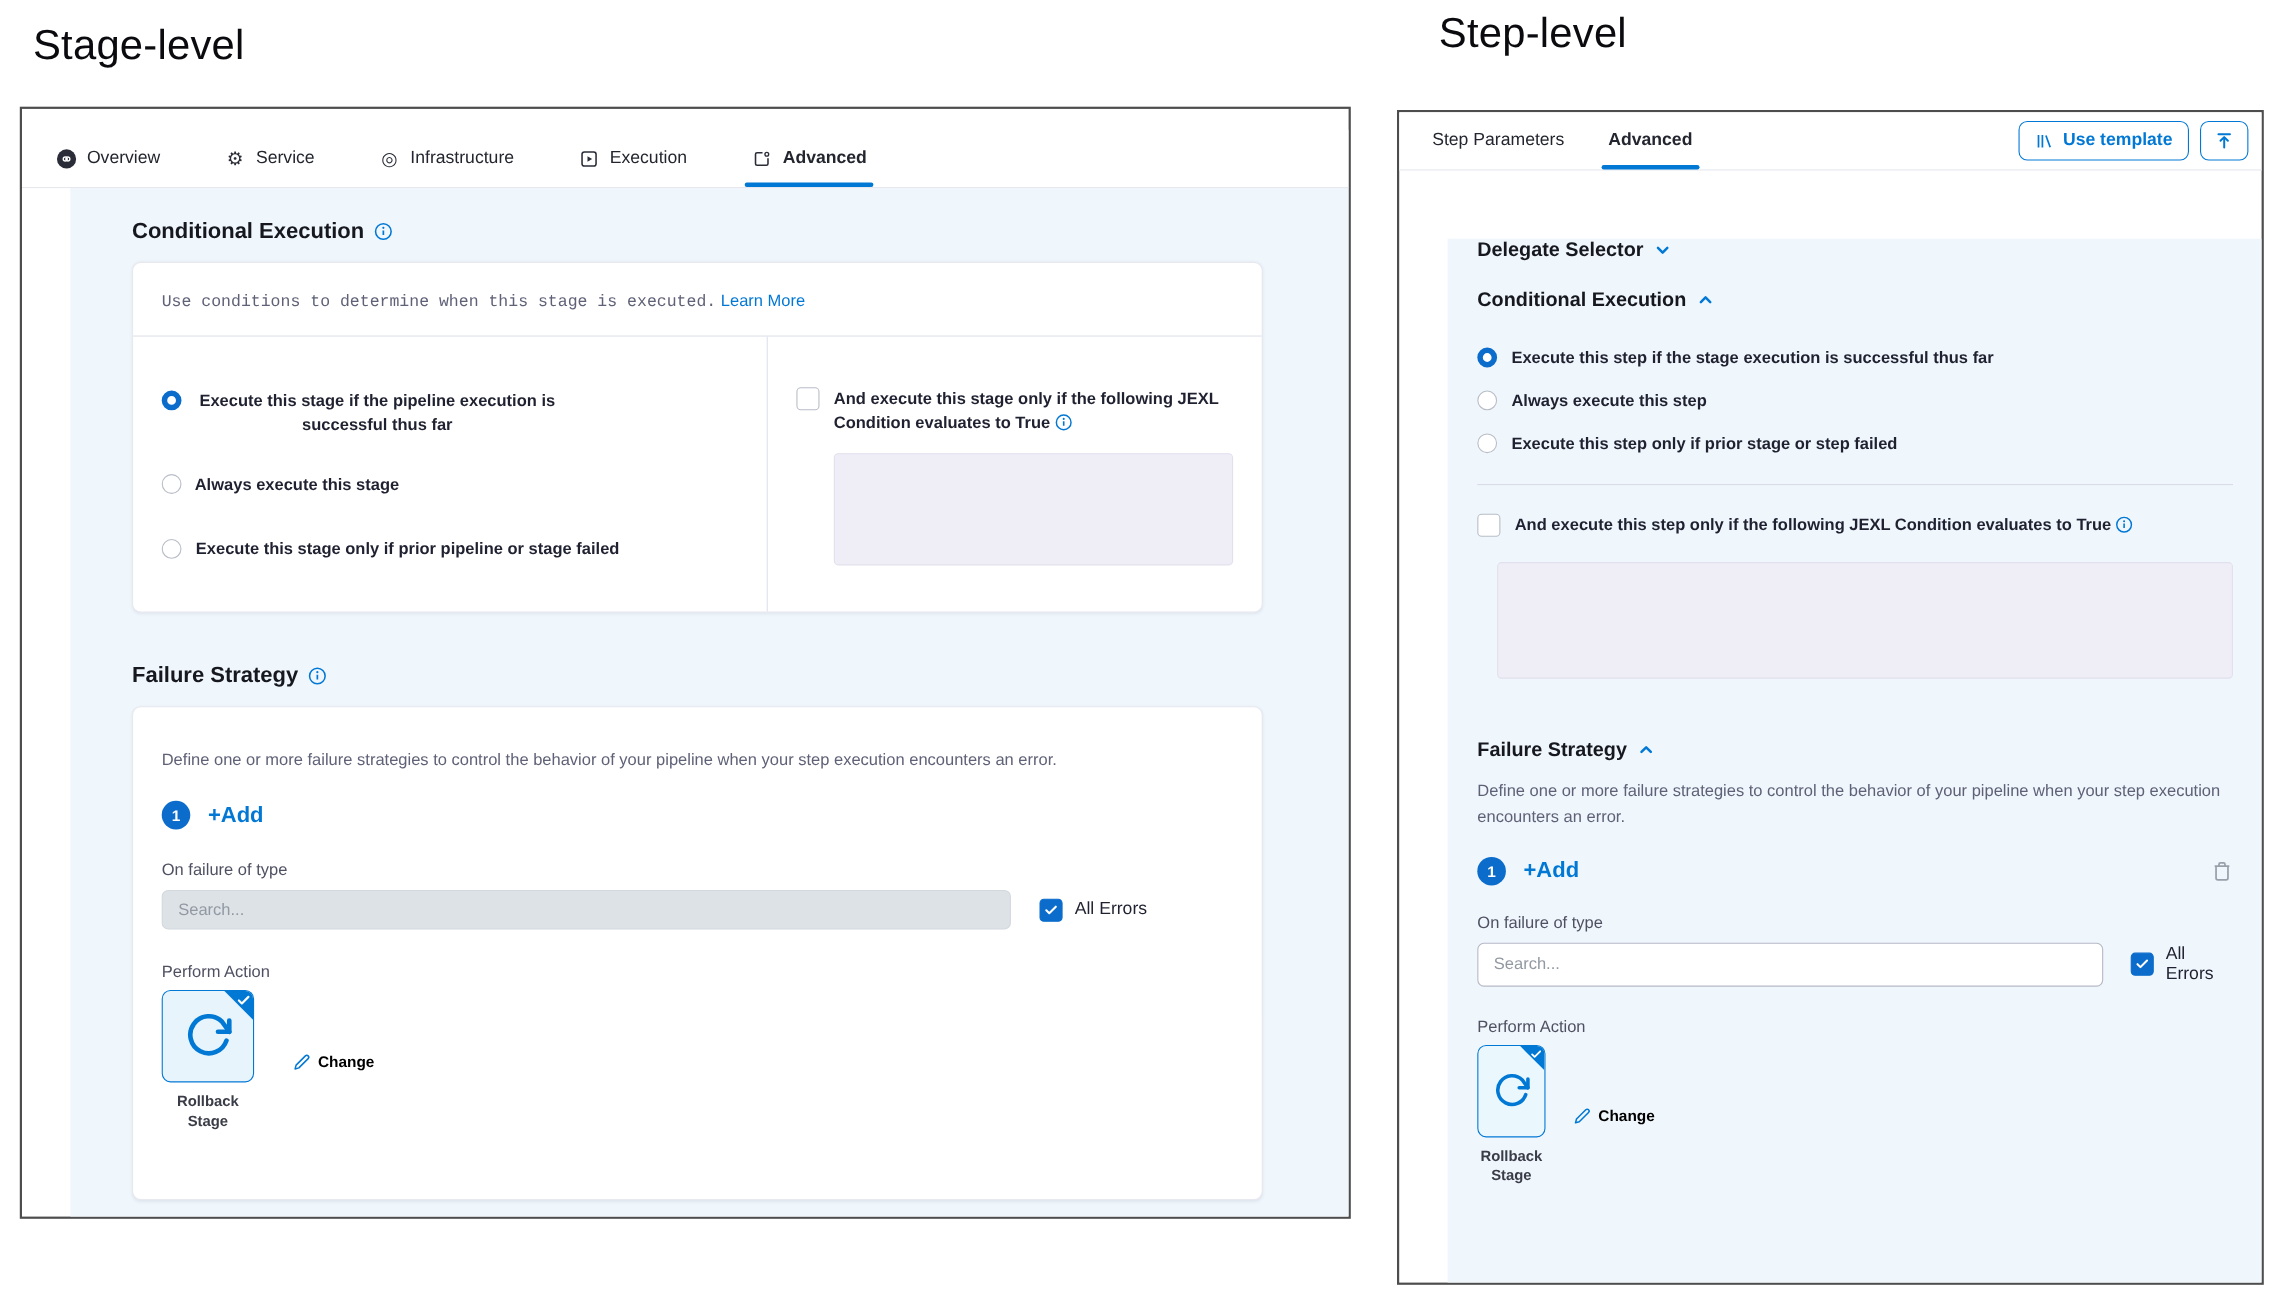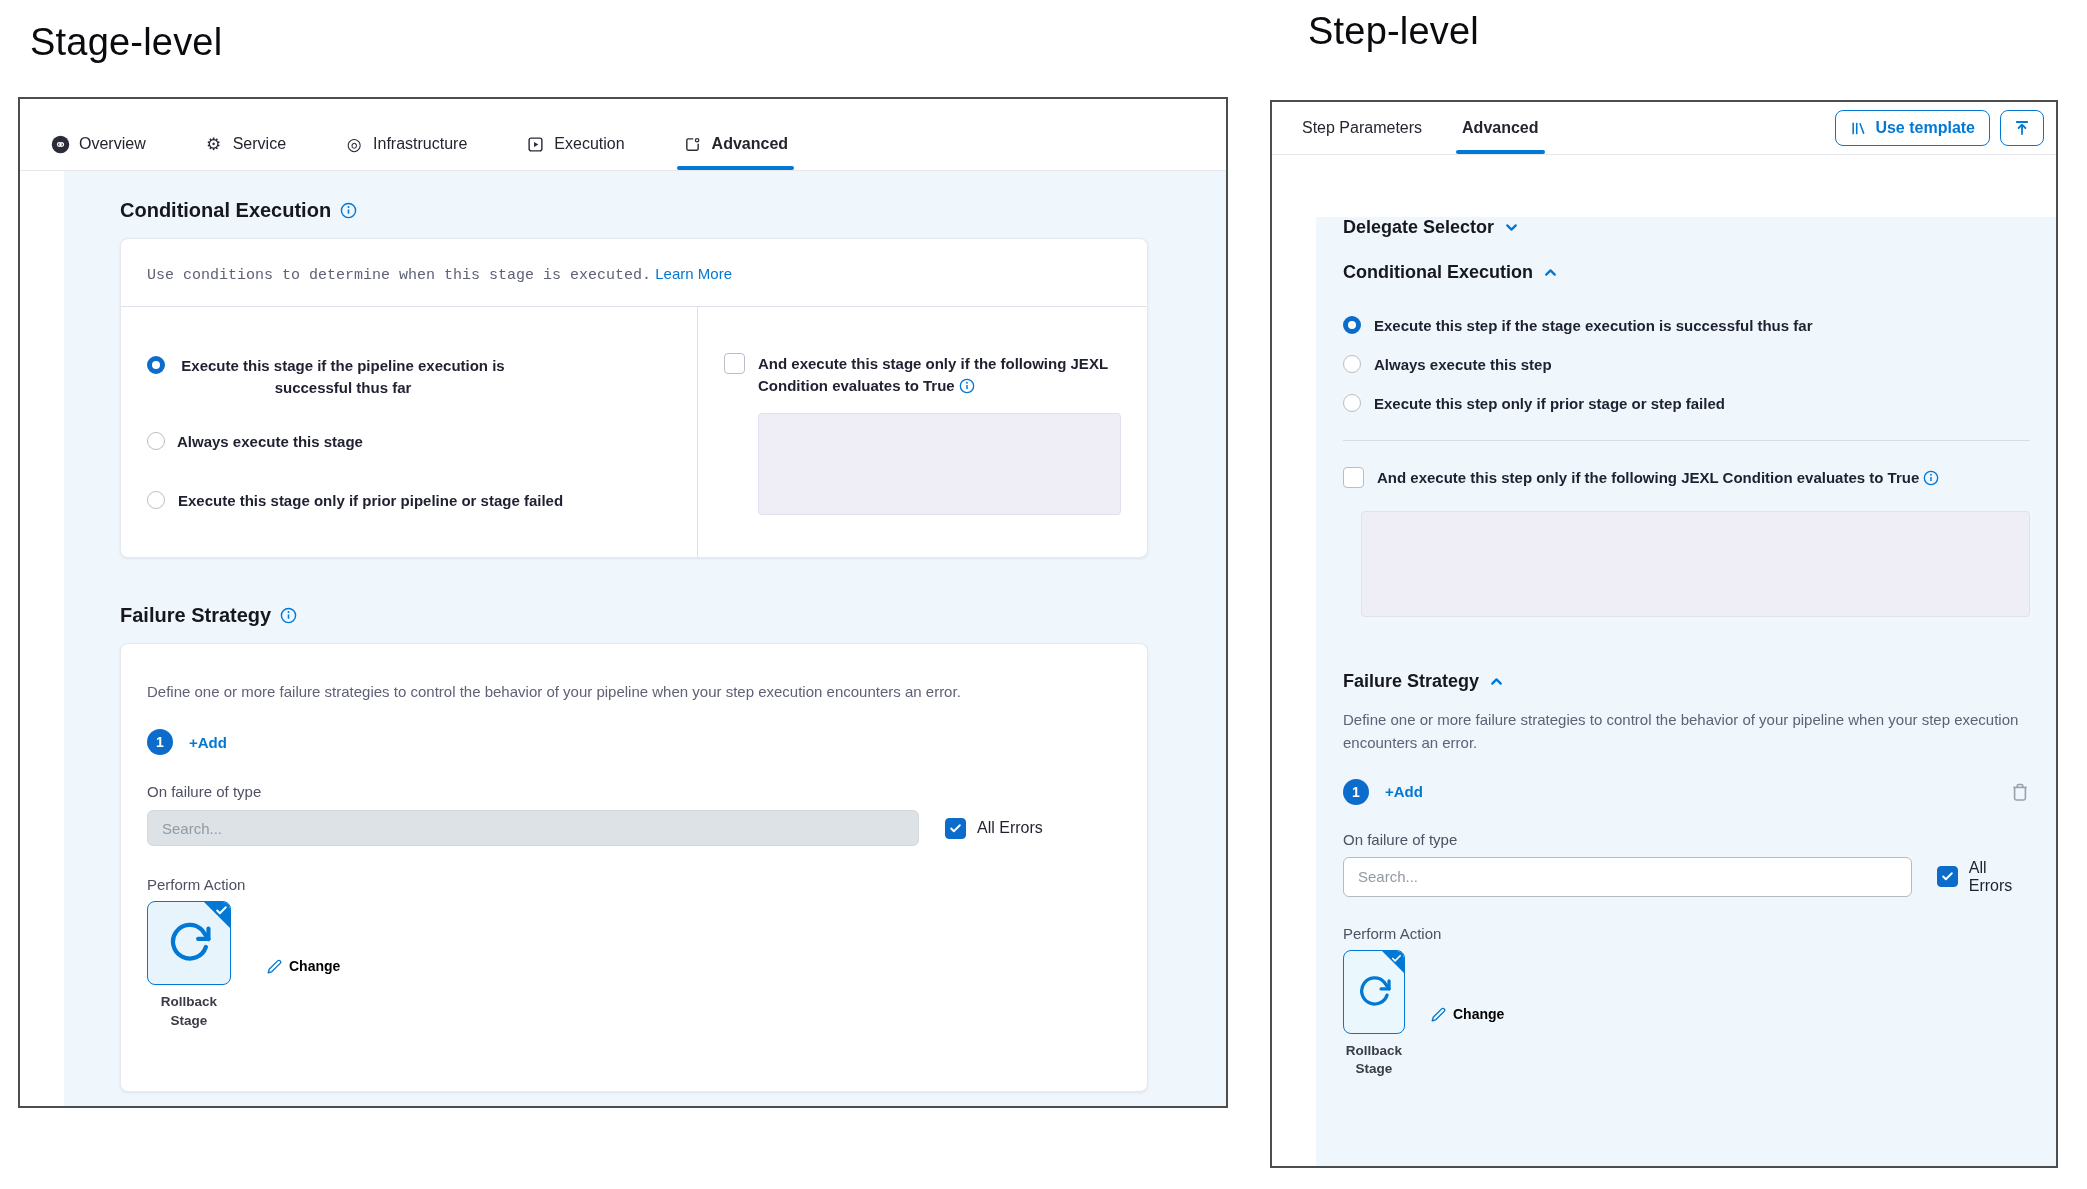--- a/index.html
+++ b/index.html
@@ -53,21 +53,21 @@
   .checkbox{width:21px;height:21px;border-radius:4px;background:#fff;border:1.6px solid #b9bdc7;box-sizing:border-box;flex:0 0 auto;display:flex;align-items:center;justify-content:center;}
   .checkbox.on{background:#0b6ccb;border-color:#0b6ccb;}
   .cbx-row{display:flex;align-items:flex-start;gap:13px;cursor:pointer;}
 
   .jexl-area{display:block;background:#efeef7;border:1px solid #e1e0ec;border-radius:4px;resize:none;outline:none;box-sizing:border-box;}
   #panel-stage .jexl-area{margin:16px 0 0 34px;width:calc(100% - 34px);height:102px;}
   #panel-step  .jexl-area{margin:22px 0 0 18px;width:calc(100% - 18px);height:106px;}
 
   .badge-row{display:flex;align-items:center;gap:16px;}
   .badge{width:26px;height:26px;border-radius:50%;background:#0b6ccb;color:#fff;font-size:14px;font-weight:bold;display:flex;align-items:center;justify-content:center;}
-  .add-link{color:#0278d5;font-size:15px;font-weight:bold;cursor:pointer;}
+  .add-link{color:#0278d5;font-size:20px;font-weight:bold;cursor:pointer;}
   .field-label{font-size:15px;color:#4f5162;}
   .input-row{display:flex;align-items:center;}
   .search-input{box-sizing:border-box;outline:none;font-size:15px;color:#1f2130;font-family:inherit;}
   .search-input::placeholder{color:#9299a2;}
   #panel-stage .search-input{width:772px;height:36px;background:#dde2e7;border:1px solid #d2d8dd;border-radius:6px;padding:0 14px;}
   #panel-step  .search-input{width:609px;height:40px;background:#fff;border:1px solid #b6b9c6;border-radius:6px;padding:0 14px;}
   .all-errors-label{font-size:16px;color:#1f2130;margin-left:11px;}
 
   .tile{position:relative;border:1.6px solid #0278d5;border-radius:8px;background:#e7f4fb;overflow:hidden;
         display:flex;align-items:center;justify-content:center;cursor:pointer;box-sizing:border-box;}

